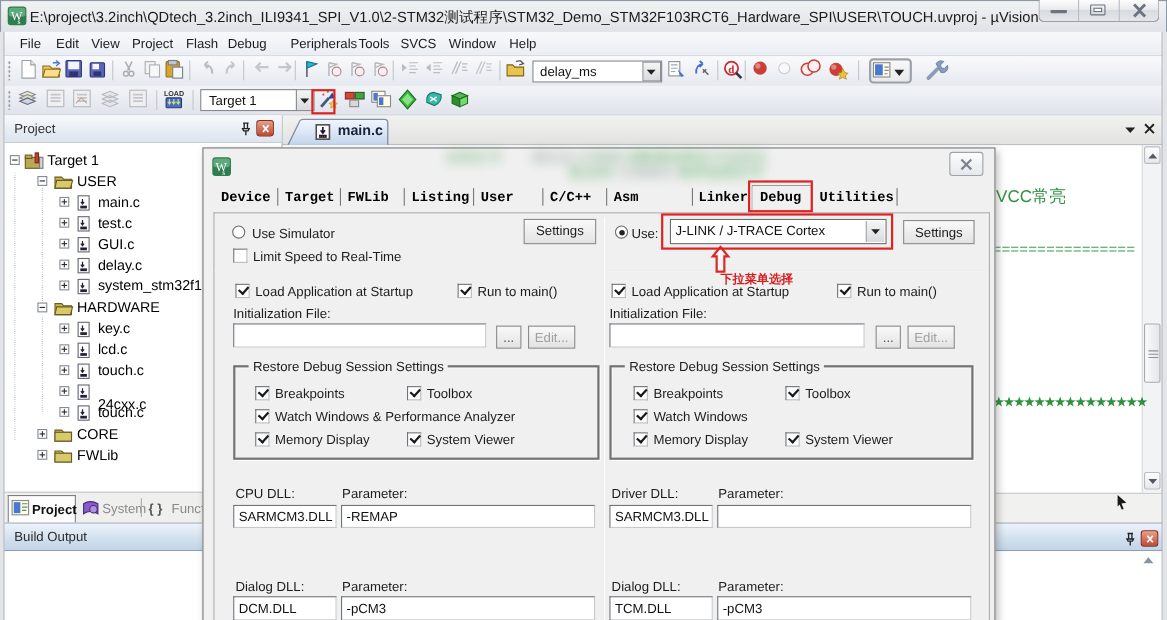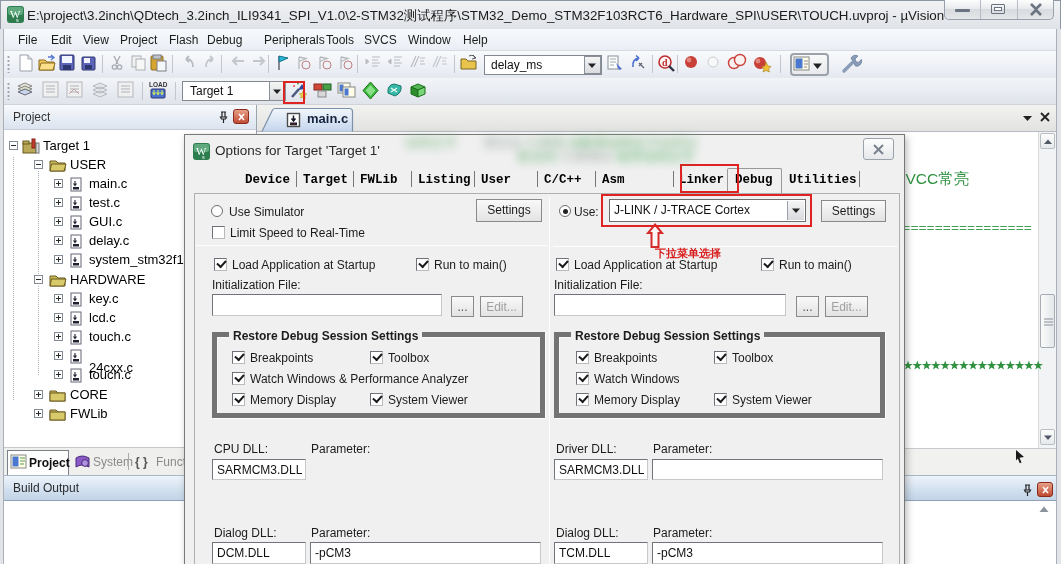--- a/index.html
+++ b/index.html
@@ -47,21 +47,21 @@
 #dlg { left:184px; top:134px; width:721px; height:431px; background:#F0F0F0;
   border:1px solid #787878; box-shadow:2px 3px 7px rgba(60,60,60,0.35); z-index:10; }
 .lbl { position:absolute; font-size:12px; color:#1c1c1c; white-space:nowrap; }
 .cb { position:absolute; width:13px; height:13px; background:#FFF; border:1px solid; border-color:#6E7278 #B8BABC #B8BABC #6E7278; }
 .radio { position:absolute; width:12px; height:12px; background:#FFF; border:1px solid #6E6E6E; border-radius:50%; }
 .radio.sel:after { content:""; position:absolute; left:2.5px; top:2.5px; width:5px; height:5px; border-radius:50%; background:#222; }
 .cb.chk:after { content:""; position:absolute; left:2px; top:1px; width:7px; height:4px; border-left:2px solid #1a1a1a; border-bottom:2px solid #1a1a1a; transform:rotate(-48deg); }
 .btn { position:absolute; background:linear-gradient(180deg,#F9F9F9,#E3E3E3); border:1px solid #8A8A8A;
   font-size:12px; color:#1c1c1c; text-align:center; padding-top:3px; }
 .inp { position:absolute; background:#FFF; border:1px solid; border-color:#70747B #C6C8CB #C6C8CB #70747B; font-size:12px; color:#111; padding:3px 0 0 4px; white-space:nowrap; overflow:hidden;}
-.grp { position:absolute; border:5px solid #737373; box-shadow:1px 1px 0 rgba(255,255,255,0.85), inset 1px 1px 0 rgba(255,255,255,0.6);font-weight:bold; }
+.grp { position:absolute; border:2px solid #737373; box-shadow:1px 1px 0 rgba(255,255,255,0.85), inset 1px 1px 0 rgba(255,255,255,0.6); }
 .grp span { position:absolute; top:-8px; left:12px; background:#F0F0F0; padding:0 4px; font-size:12px; color:#1c1c1c; white-space:nowrap;}
 .redbox { position:absolute; border:2px solid #DF2222; z-index:30; }
 .tabtxt { position:absolute; top:5px; font-family:"Liberation Mono",monospace; font-size:12.5px; font-weight:bold; color:#000; white-space:nowrap; }
 .tsepl { position:absolute; top:3px; width:1px; height:16px; background:#777; }
 svg { position:absolute; overflow:visible; }
 </style></head>
 <body>
 <div class="abs" id="titlebar"></div>
 <div class="abs" id="title-text">E:\project\3.2inch\QDtech_3.2inch_ILI9341_SPI_V1.0\2-STM32测试程序\STM32_Demo_STM32F103RCT6_Hardware_SPI\USER\TOUCH.uvproj - µVision</div>
 <svg class="abs" style="left:7px;top:6px" width="17" height="17" viewBox="0 0 17 17">
@@ -530,28 +530,27 @@
   </div>
 <div class="abs" id="bohead">Build Output</div>
 <div class="abs" id="bobody"></div>
 <div class="abs" id="dlg">
  <svg style="left:8px;top:8px" width="17" height="17" viewBox="0 0 17 17">
       <rect x="0" y="0" width="17" height="17" rx="3" fill="#2E7D4F"></rect>
       <rect x="1" y="1" width="15" height="8" rx="2" fill="#5FA97E"></rect>
       <text x="3" y="12" font-size="11" fill="#FFF" font-family="Liberation Serif">W</text>
       <text x="9" y="16" font-size="7" fill="#FFF" font-family="Liberation Serif">s</text>
     </svg>
- <div class="lbl" style="left:30px;top:8px;font-size:13.5px;color:#2a2a2a">Options for Target 'Target 1'</div>
  <div class="abs" style="left:678px;top:3px;width:31px;height:22px;background:linear-gradient(180deg,#FDFDFD,#E6E8EB);border:1px solid #9AA2AC;border-radius:3px">
       <svg style="left:9px;top:5px" width="12" height="11">
         <path d="M1 1 L5.5 5.5 L10 1 M1 10 L5.5 5.5 L10 10" stroke="#79828E" stroke-width="2" fill="none"></path>
       </svg>
     </div>
  <div class="abs" style="left:9px;top:58px;width:706px;height:372px;border:1px solid #B0B0B0;border-bottom:none;background:#F0F0F0"></div>
- <div class="abs" style="left:9px;top:33px;width:706px;height:25px;margin-left:44px;">
+ <div class="abs" style="left:9px;top:33px;width:706px;height:25px;">
   <span class="tabtxt" style="left:7px">Device</span>
       <div class="tsepl" style="left:58px"></div>
   <span class="tabtxt" style="left:65px">Target</span>
       <div class="tsepl" style="left:115px"></div>
   <span class="tabtxt" style="left:122px">FWLib</span>
       <div class="tsepl" style="left:173px"></div>
   <span class="tabtxt" style="left:180px">Listing</span>
       <div class="tsepl" style="left:236px"></div>
   <span class="tabtxt" style="left:243px">User</span>
       <div class="tsepl" style="left:299px"></div>
@@ -621,20 +620,21 @@
     <div class="lbl" style="left:547px;top:216px">Toolbox</div>
  <div class="cb chk" style="left:391px;top:237px"></div>
     <div class="lbl" style="left:409px;top:237px">Watch Windows</div>
  <div class="cb chk" style="left:391px;top:258px"></div>
     <div class="lbl" style="left:409px;top:258px">Memory Display</div>
  <div class="cb chk" style="left:529px;top:258px"></div>
     <div class="lbl" style="left:547px;top:258px">System Viewer</div>
  <div class="lbl" style="left:29px;top:307px">CPU DLL:</div>
  <div class="lbl" style="left:126px;top:307px">Parameter:</div>
  <div class="inp" style="left:27px;top:324px;width:94px;height:21px">SARMCM3.DLL</div>
+ <div class="inp" style="left:125px;top:324px;width:231px;height:21px">-REMAP</div>
  <div class="lbl" style="left:371px;top:307px">Driver DLL:</div>
  <div class="lbl" style="left:468px;top:307px">Parameter:</div>
  <div class="inp" style="left:369px;top:324px;width:94px;height:21px">SARMCM3.DLL</div>
  <div class="inp" style="left:467px;top:324px;width:231px;height:21px"></div>
  <div class="lbl" style="left:29px;top:391px">Dialog DLL:</div>
  <div class="lbl" style="left:126px;top:391px">Parameter:</div>
  <div class="inp" style="left:27px;top:407px;width:94px;height:22px">DCM.DLL</div>
  <div class="inp" style="left:125px;top:407px;width:231px;height:22px">-pCM3</div>
  <div class="lbl" style="left:371px;top:391px">Dialog DLL:</div>
  <div class="lbl" style="left:468px;top:391px">Parameter:</div>

